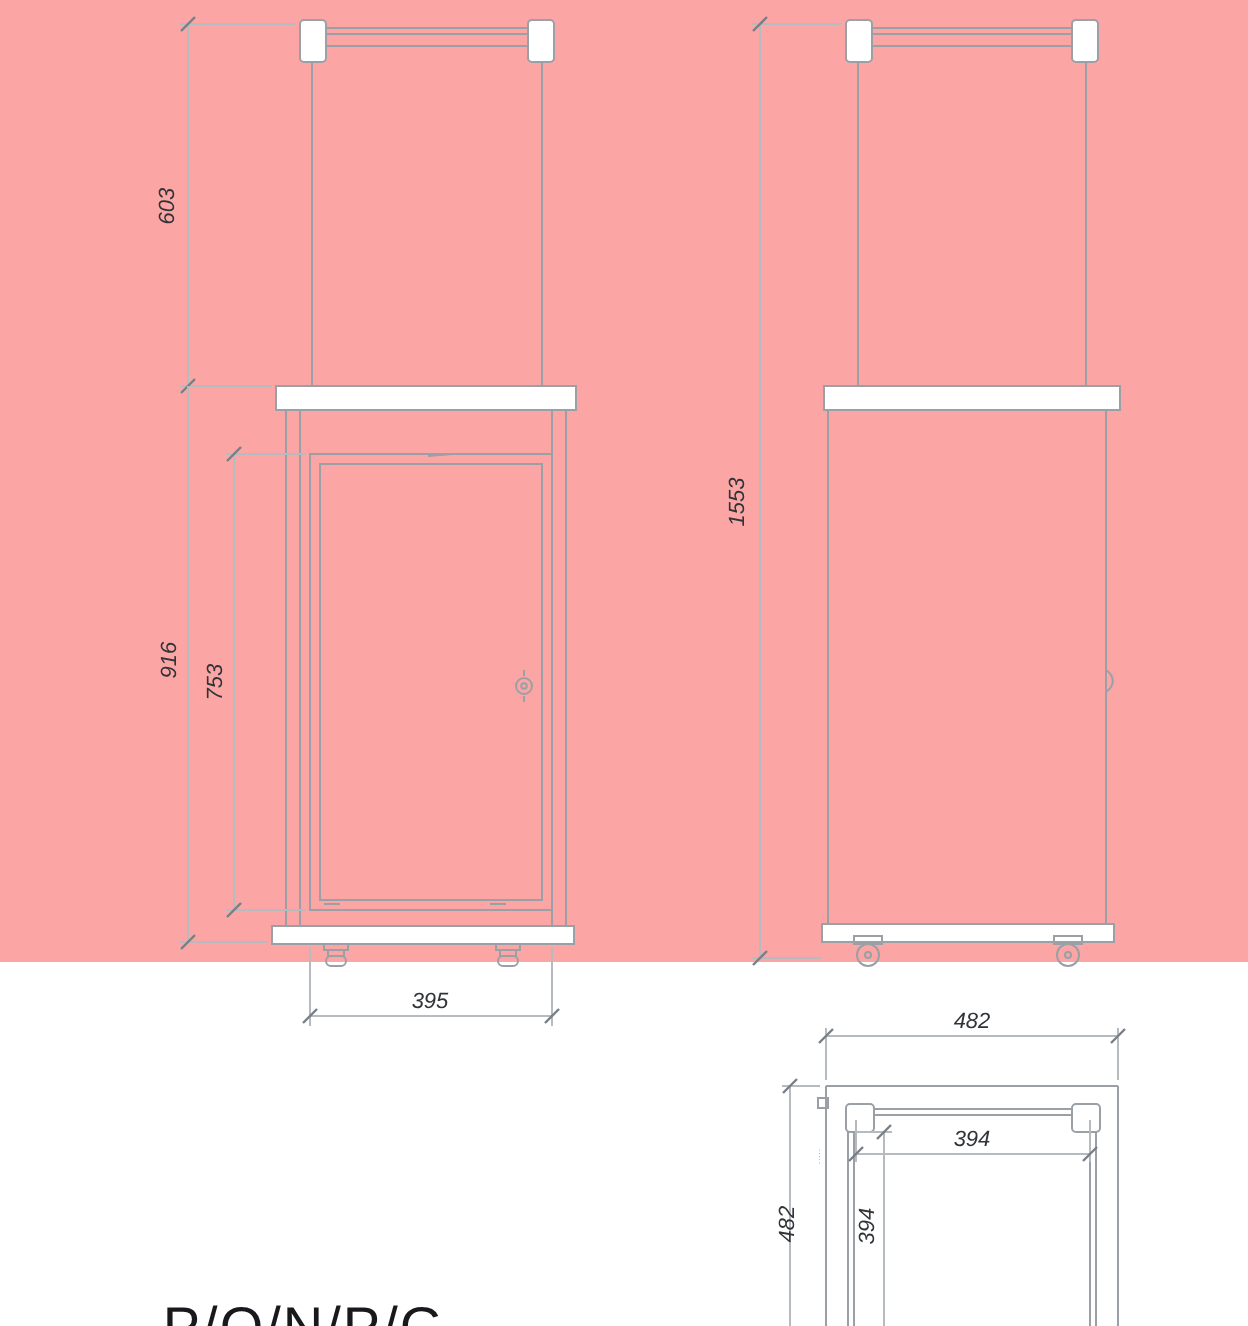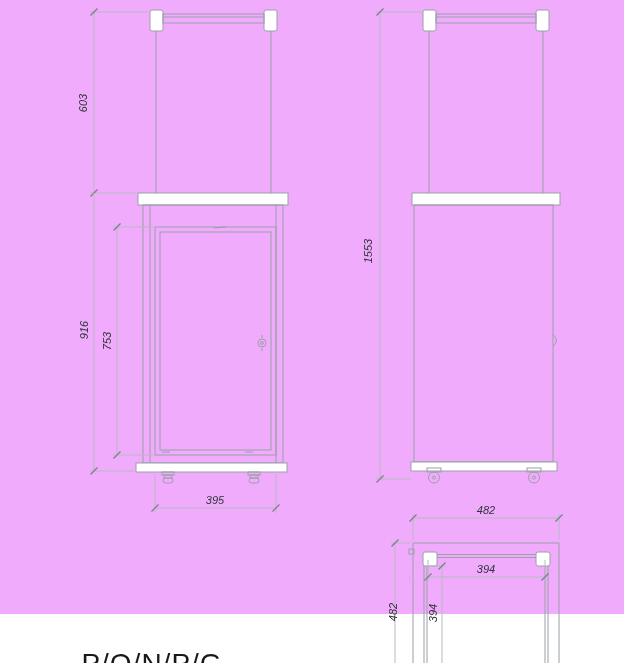--- a/index.html
+++ b/index.html
@@ -1,16 +1,16 @@
 <!DOCTYPE html>
 <html><head>
 <meta charset="utf-8">
 <style>
   html,body{margin:0;padding:0;background:#ffffff;width:624px;height:663px;overflow:hidden;}
-  .stage{position:relative;width:624px;height:614px;background:#f0abfc;text-align:center;}
+  .stage{position:relative;width:624px;height:481px;background:#fca5a5;text-align:center;}
   svg{position:absolute;left:0;top:0;}
   .ol{stroke:#9aa0a6;stroke-width:1;fill:none;}           
   .olf{stroke:#9aa0a6;stroke-width:1;fill:#ffffff;}        
   .dl{stroke:#b6bbc0;stroke-width:1;fill:none;}            
   .tick{stroke:#787f86;stroke-width:1.2;fill:none;}        
   text.dim{font:italic 11px "Liberation Sans",sans-serif;fill:#303438;}
   text.micro{font:3.5px "DejaVu Sans",sans-serif;fill:#8a9096;letter-spacing:.5px;}
   .model-label{
     position:absolute;left:2px;top:648px;width:300px;
     font:300 28px "Liberation Sans",sans-serif;color:#17191c;letter-spacing:1px;

